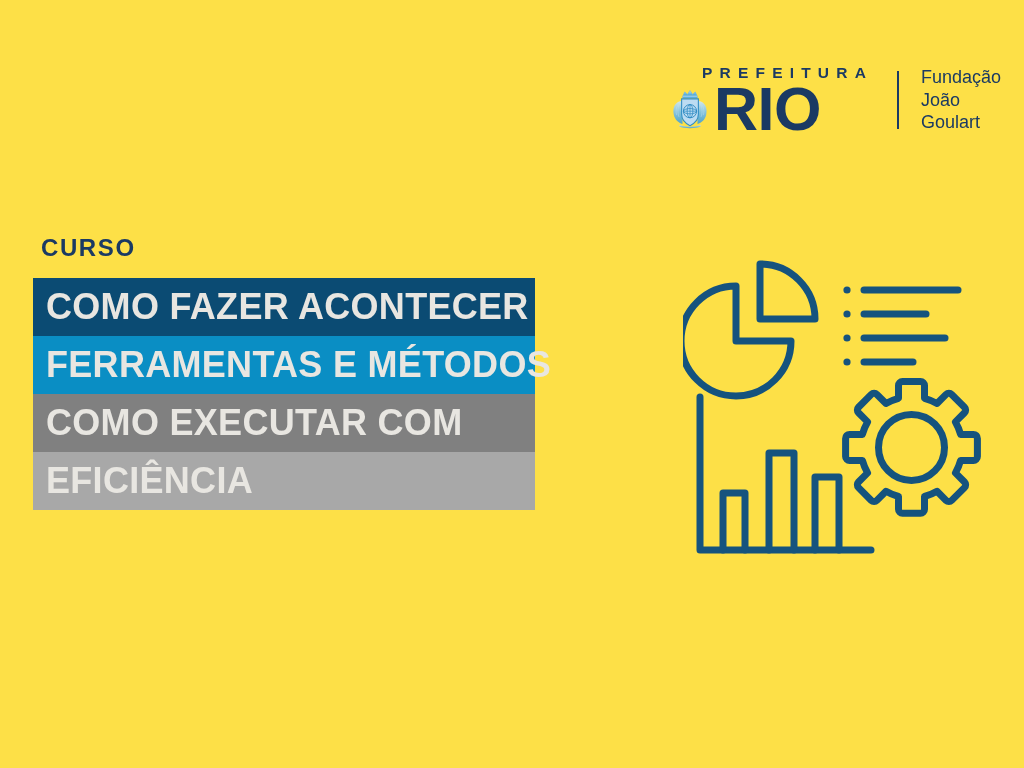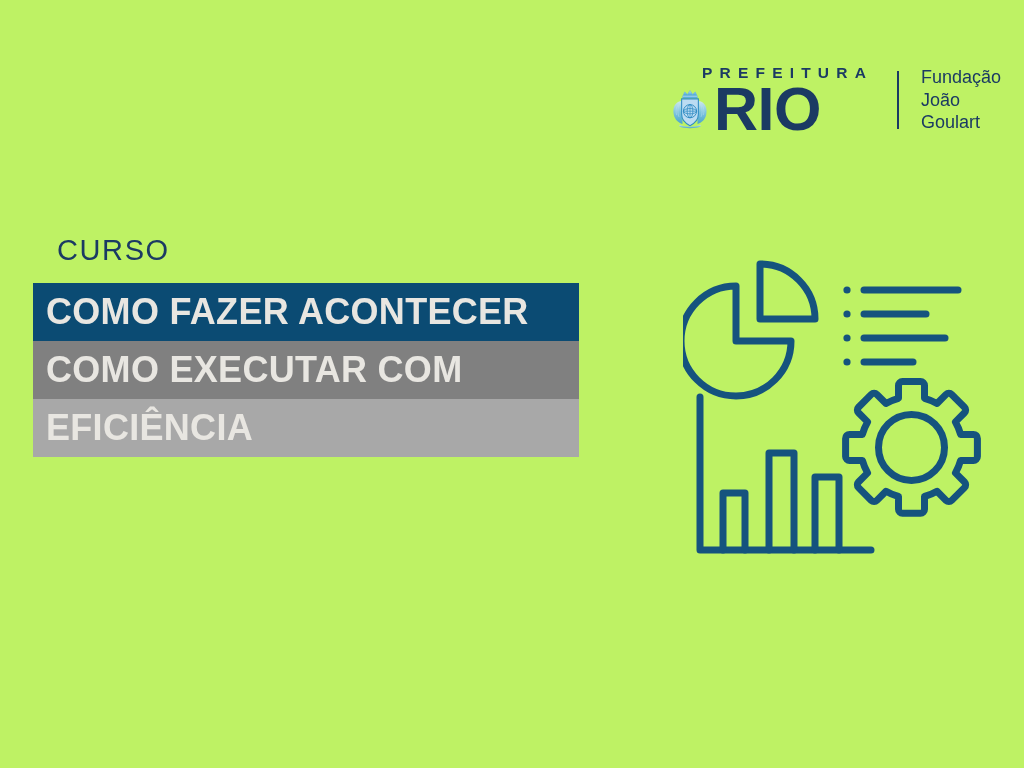--- a/index.html
+++ b/index.html
@@ -11,21 +11,21 @@
     width: 1024px;
     height: 768px;
     overflow: hidden;
     font-family: "Liberation Sans", sans-serif;
     background: #abc2d8;
   }
   #poster {
     position: relative;
     width: 1024px;
     height: 768px;
-    background: #bef264;
+    background: #fde047;
     overflow: hidden;
   }
 
   
   #logo-block {
     position: absolute;
     top: 62px;
     left: 668px;
     display: flex;
     align-items: center;
@@ -80,31 +80,31 @@
   }
 
   
   #title-area {
     position: absolute;
     left: 33px;
     top: 236px;
     width: 640px;
   }
   #curso-label {
-    font-size: 29px;
-    font-weight: normal;
+    font-size: 24px;
+    font-weight: bold;
     color: #1b3a63;
     letter-spacing: 1.6px;
     line-height: 1;
-    margin-left: 24px;
+    margin-left: 8px;
     margin-bottom: 18px;
     font-family: "Liberation Sans", sans-serif;
   }
   .title-band {
-    width: 546px;
+    width: 502px;
     height: 58px;
     display: flex;
     align-items: center;
     box-sizing: border-box;
     padding-left: 13px;
   }
   .title-band .band-text {
     font-size: 36px;
     font-weight: bold;
     color: #e8e6e1;
@@ -177,20 +177,23 @@
   </div>
 
   <div id="title-area">
 
     <div id="curso-label">CURSO</div>
 
     <div class="title-band" style="background:#0b4b73">
       <span class="band-text">COMO FAZER ACONTECER</span>
     </div>
 
+    <div class="title-band" style="background:#0a8ec4">
+      <span class="band-text">FERRAMENTAS E MÉTODOS</span>
+    </div>
 
     <div class="title-band" style="background:#808080">
       <span class="band-text">COMO EXECUTAR COM</span>
     </div>
 
     <div class="title-band" style="background:#a8a8a8">
       <span class="band-text">EFICIÊNCIA</span>
     </div>
   </div>
 

